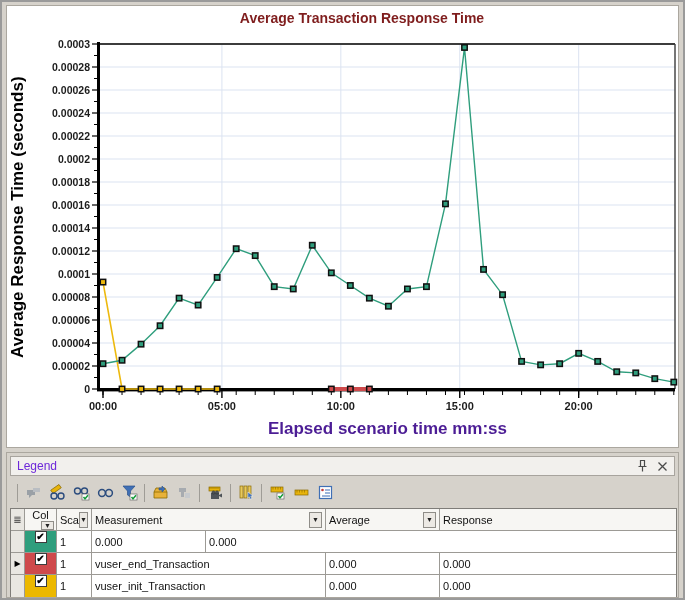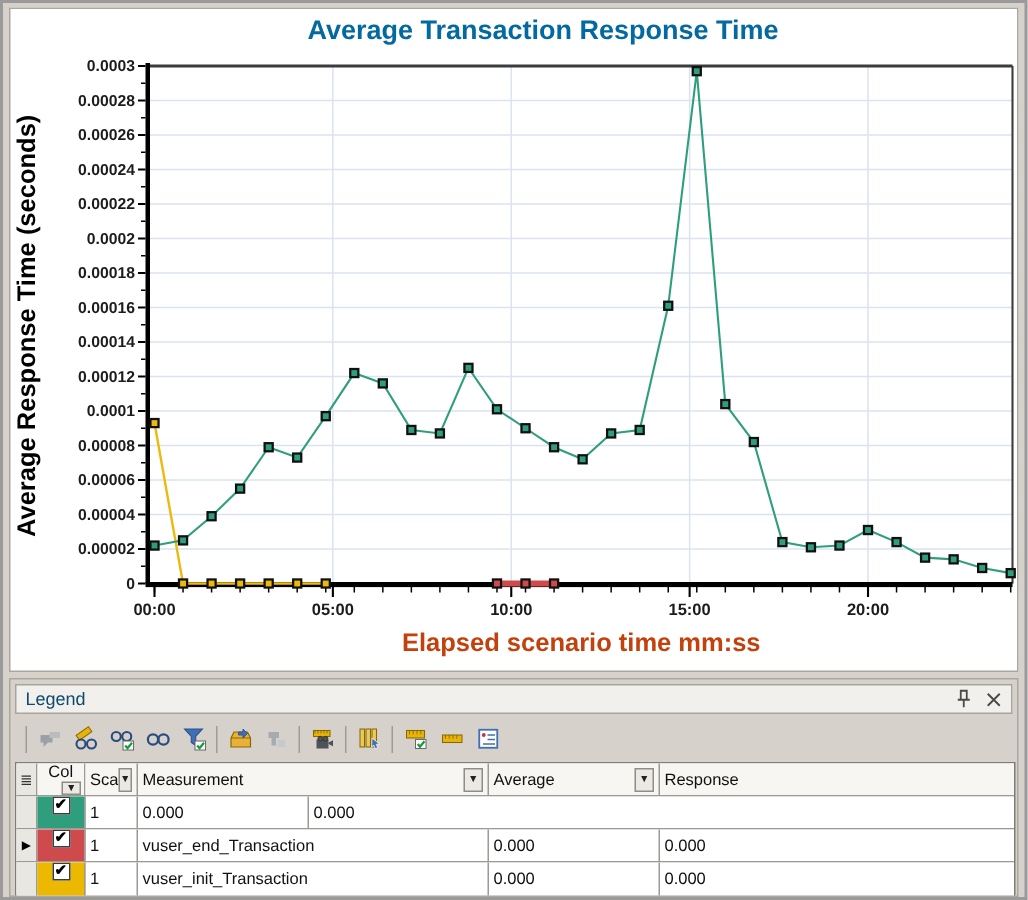--- a/index.html
+++ b/index.html
@@ -8,43 +8,43 @@
     position:relative; width:685px; height:600px;
     background:#d6d2cb; border:2px solid #9a9a9a; overflow:hidden;
   }
   
   #chart-panel {
     position:absolute; left:4px; top:3px; width:673px; height:443px;
     background:#ffffff; border:1px solid #aba79f;
   }
   #chart-title {
     position:absolute; left:55px; top:4px; width:600px; text-align:center;
-    font-size:18px; font-weight:bold; color:#0369a1;
+    font-size:14px; font-weight:bold; color:#7f1d1d;
   }
   #y-axis-title {
     position:absolute; left:1px; top:30px; height:362px; width:26px;
     writing-mode:vertical-rl; transform:rotate(180deg);
     text-align:center; font-size:17px; font-weight:bold; color:#000;
   }
   #x-axis-title {
     position:absolute; left:93px; top:413px; width:575px; text-align:center;
-    font-size:17px; font-weight:bold; color:#c2410c;
+    font-size:17px; font-weight:bold; color:#4c1d95;
   }
   #chart-canvas { position:absolute; left:0; top:0; }
   
   #legend-panel {
     position:absolute; left:4px; top:450px; width:673px; height:146px;
     background:#d6d2cb; border:1px solid #aba79f;
   }
   #legend-titlebar {
     position:absolute; left:3px; top:3px; right:3px; height:20px;
     background:#f2f0ed; border:1px solid #a8a49e;
     display:flex; align-items:center;
   }
-  #legend-title { font-size:12px; color:#0c4a6e; padding-left:6px; flex:1; }
+  #legend-title { font-size:12px; color:#6d28d9; padding-left:6px; flex:1; }
   .titlebar-btn {
     width:16px; height:16px; margin-right:4px; display:flex;
     align-items:center; justify-content:center; cursor:default;
   }
   
   #legend-toolbar {
     position:absolute; left:3px; top:26px; right:3px; height:27px;
     display:flex; align-items:center; gap:6px; padding-left:7px;
   }
   .tb-sep { width:1px; height:18px; background:#9f9c96; }

